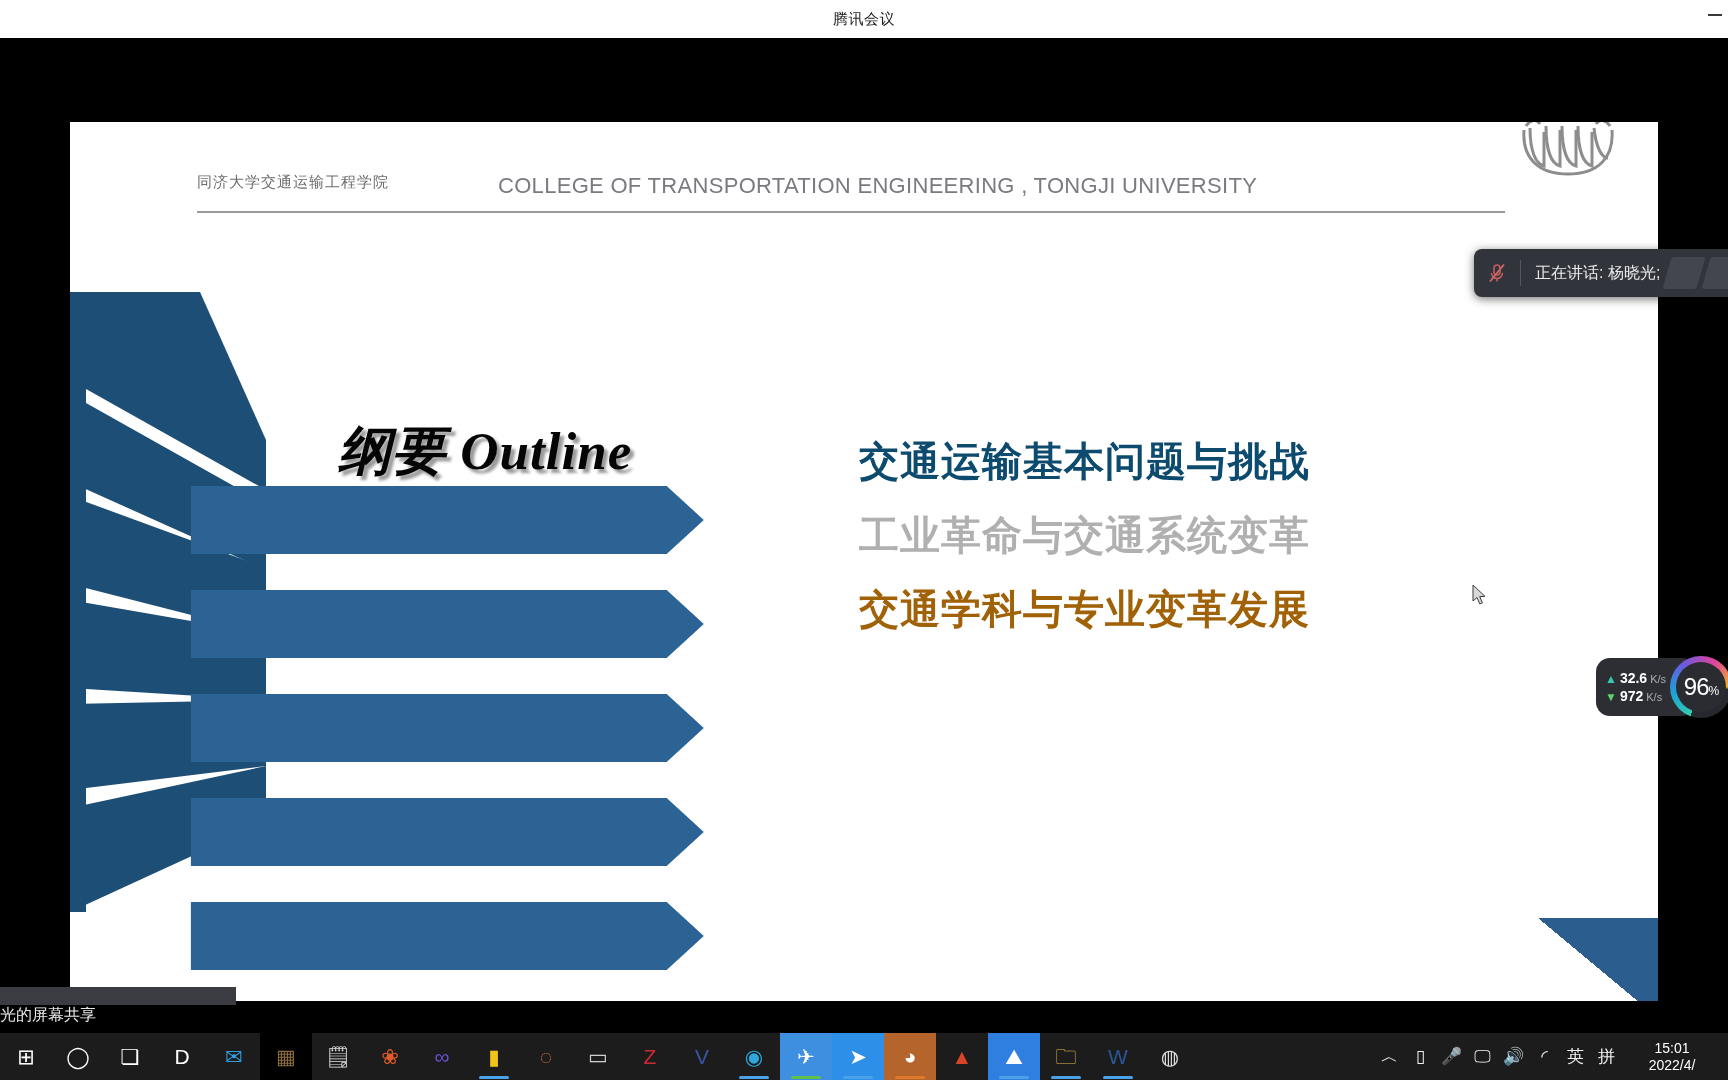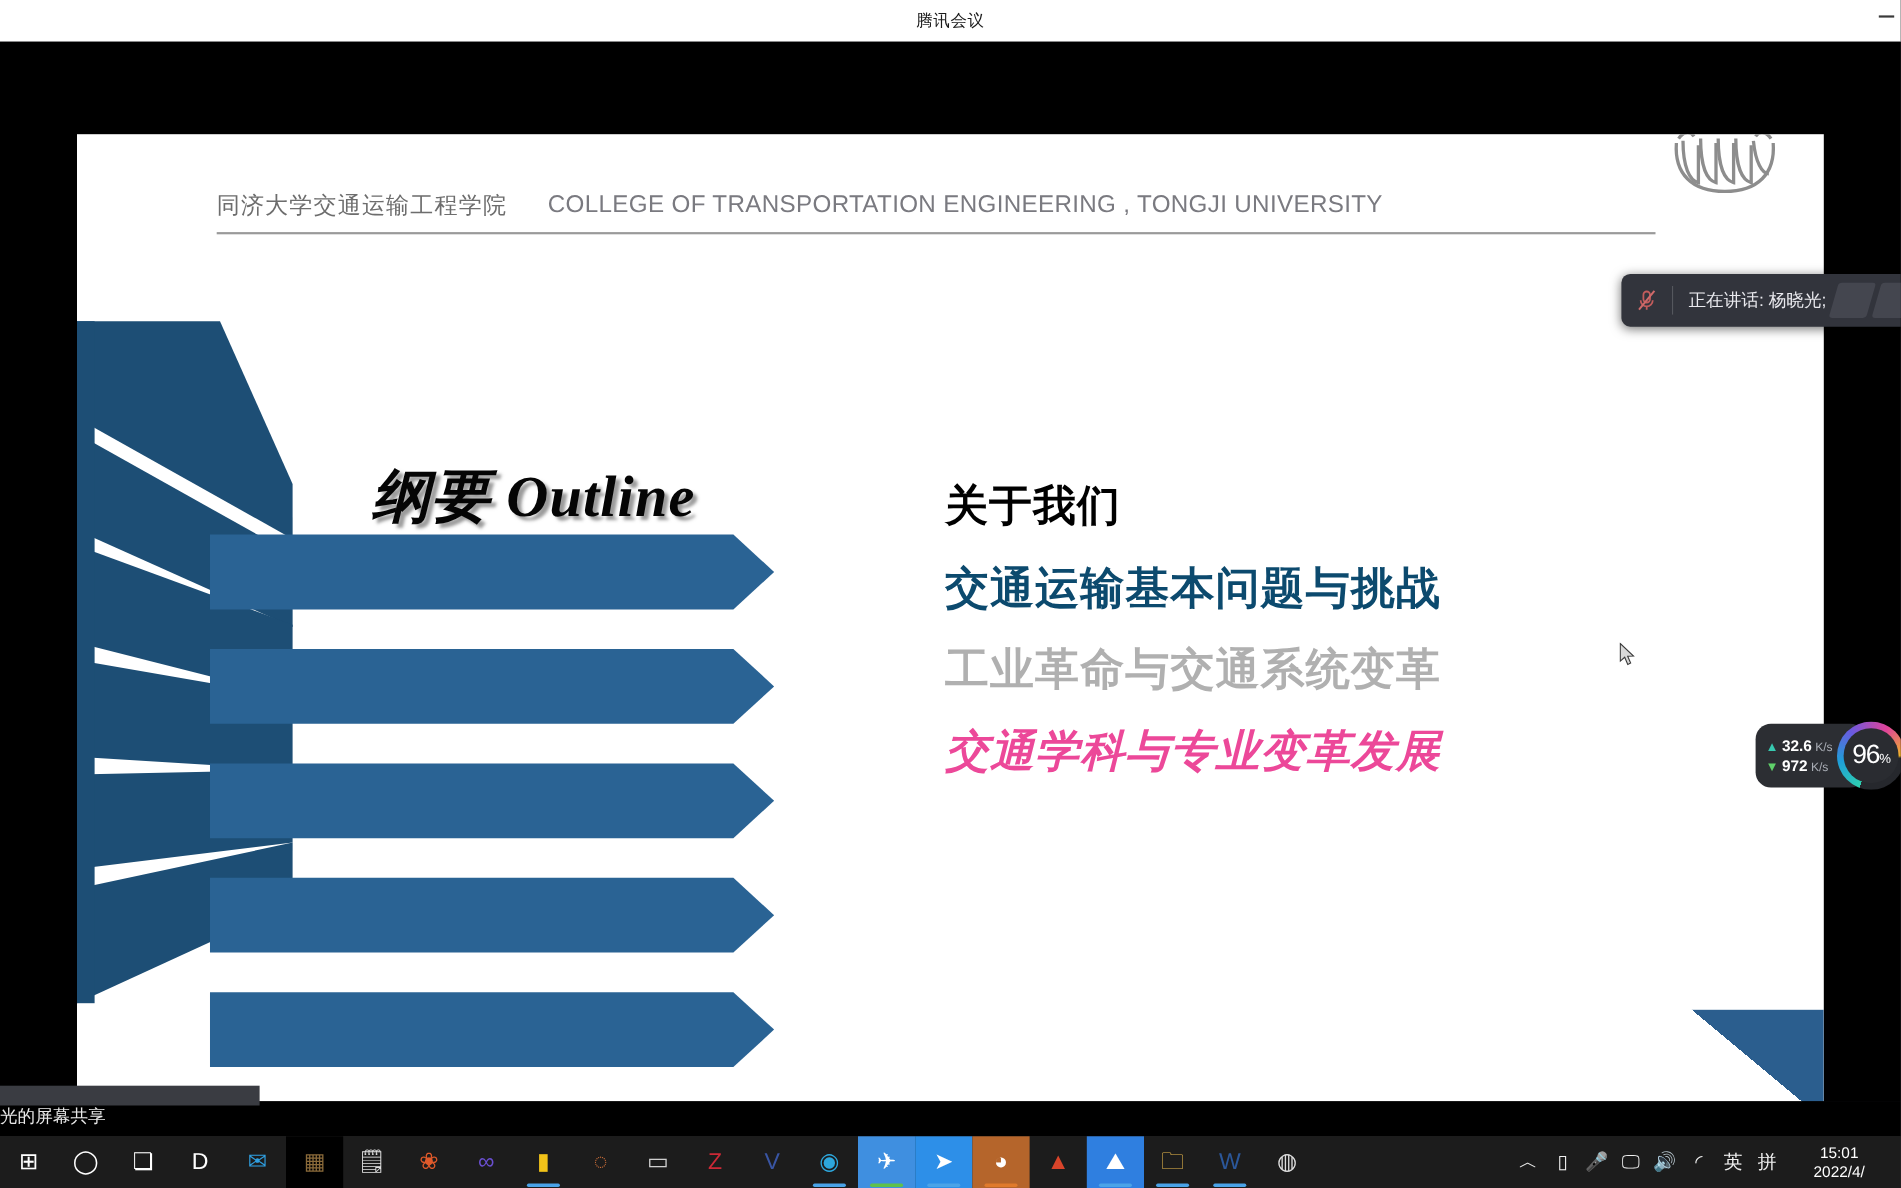--- a/index.html
+++ b/index.html
@@ -36,21 +36,21 @@
     position:absolute; left:70px; top:84px; width:1588px; height:896px;
     background:#ffffff; overflow:hidden;
   }
 
   
   .slide-head{
     position:absolute; left:55px; top:45px; width:1440px; height:48px;
   }
   .slide-head .cn{
     position:absolute; left:72px; top:6px;
-    font-size:21px; color:#6d6d6d; letter-spacing:1px; white-space:nowrap;
+    font-size:15px; color:#6d6d6d; letter-spacing:1px; white-space:nowrap;
   }
   .slide-head .en{
     position:absolute; left:373px; top:6px;
     font-size:22px; color:#7a7a80; letter-spacing:.3px; white-space:nowrap;
   }
   .slide-head .rule{
     position:absolute; left:72px; top:44px; width:1308px; height:2px; background:#9a9a9a;
   }
   .logo{
     position:absolute; right:38px; top:-10px; width:104px; height:70px;
@@ -224,24 +224,23 @@
         <path d="M62 14 C62 40 68 52 76 54 L76 20"></path>
         <path d="M78 16 C80 36 86 46 92 46"></path>
         <path d="M10 14 C14 8 20 6 24 12"></path>
         <path d="M80 12 C84 6 90 8 94 14"></path>
       </g>
     </svg>
 
     <div class="outline-title">纲要  Outline</div>
 
     <div class="outline-list">
-      <div class="oi active" style="color: rgb(0, 0, 0);">关于我们</div>
       <div class="oi" style="color: #0c4a6e;">交通运输基本问题与挑战</div>
       <div class="oi" style="color: rgb(176, 176, 176);">工业革命与交通系统变革</div>
-      <div class="oi" style="color: #ec4899; font-style: italic;">交通学科与专业变革发展</div>
+      <div class="oi" style="color: #a16207;">交通学科与专业变革发展</div>
     </div>
 
     <div class="corner-tri"></div>
   </div>
 
   <div id="speaking">
     <div class="mic">
       <svg width="20" height="22" viewBox="0 0 20 22">
         <rect x="7" y="3" width="6" height="10" rx="3" fill="none" stroke="#c35c5c" stroke-width="1.6"></rect>
         <path d="M4.5 11 a5.5 5.5 0 0 0 11 0" fill="none" stroke="#c35c5c" stroke-width="1.6"></path>

